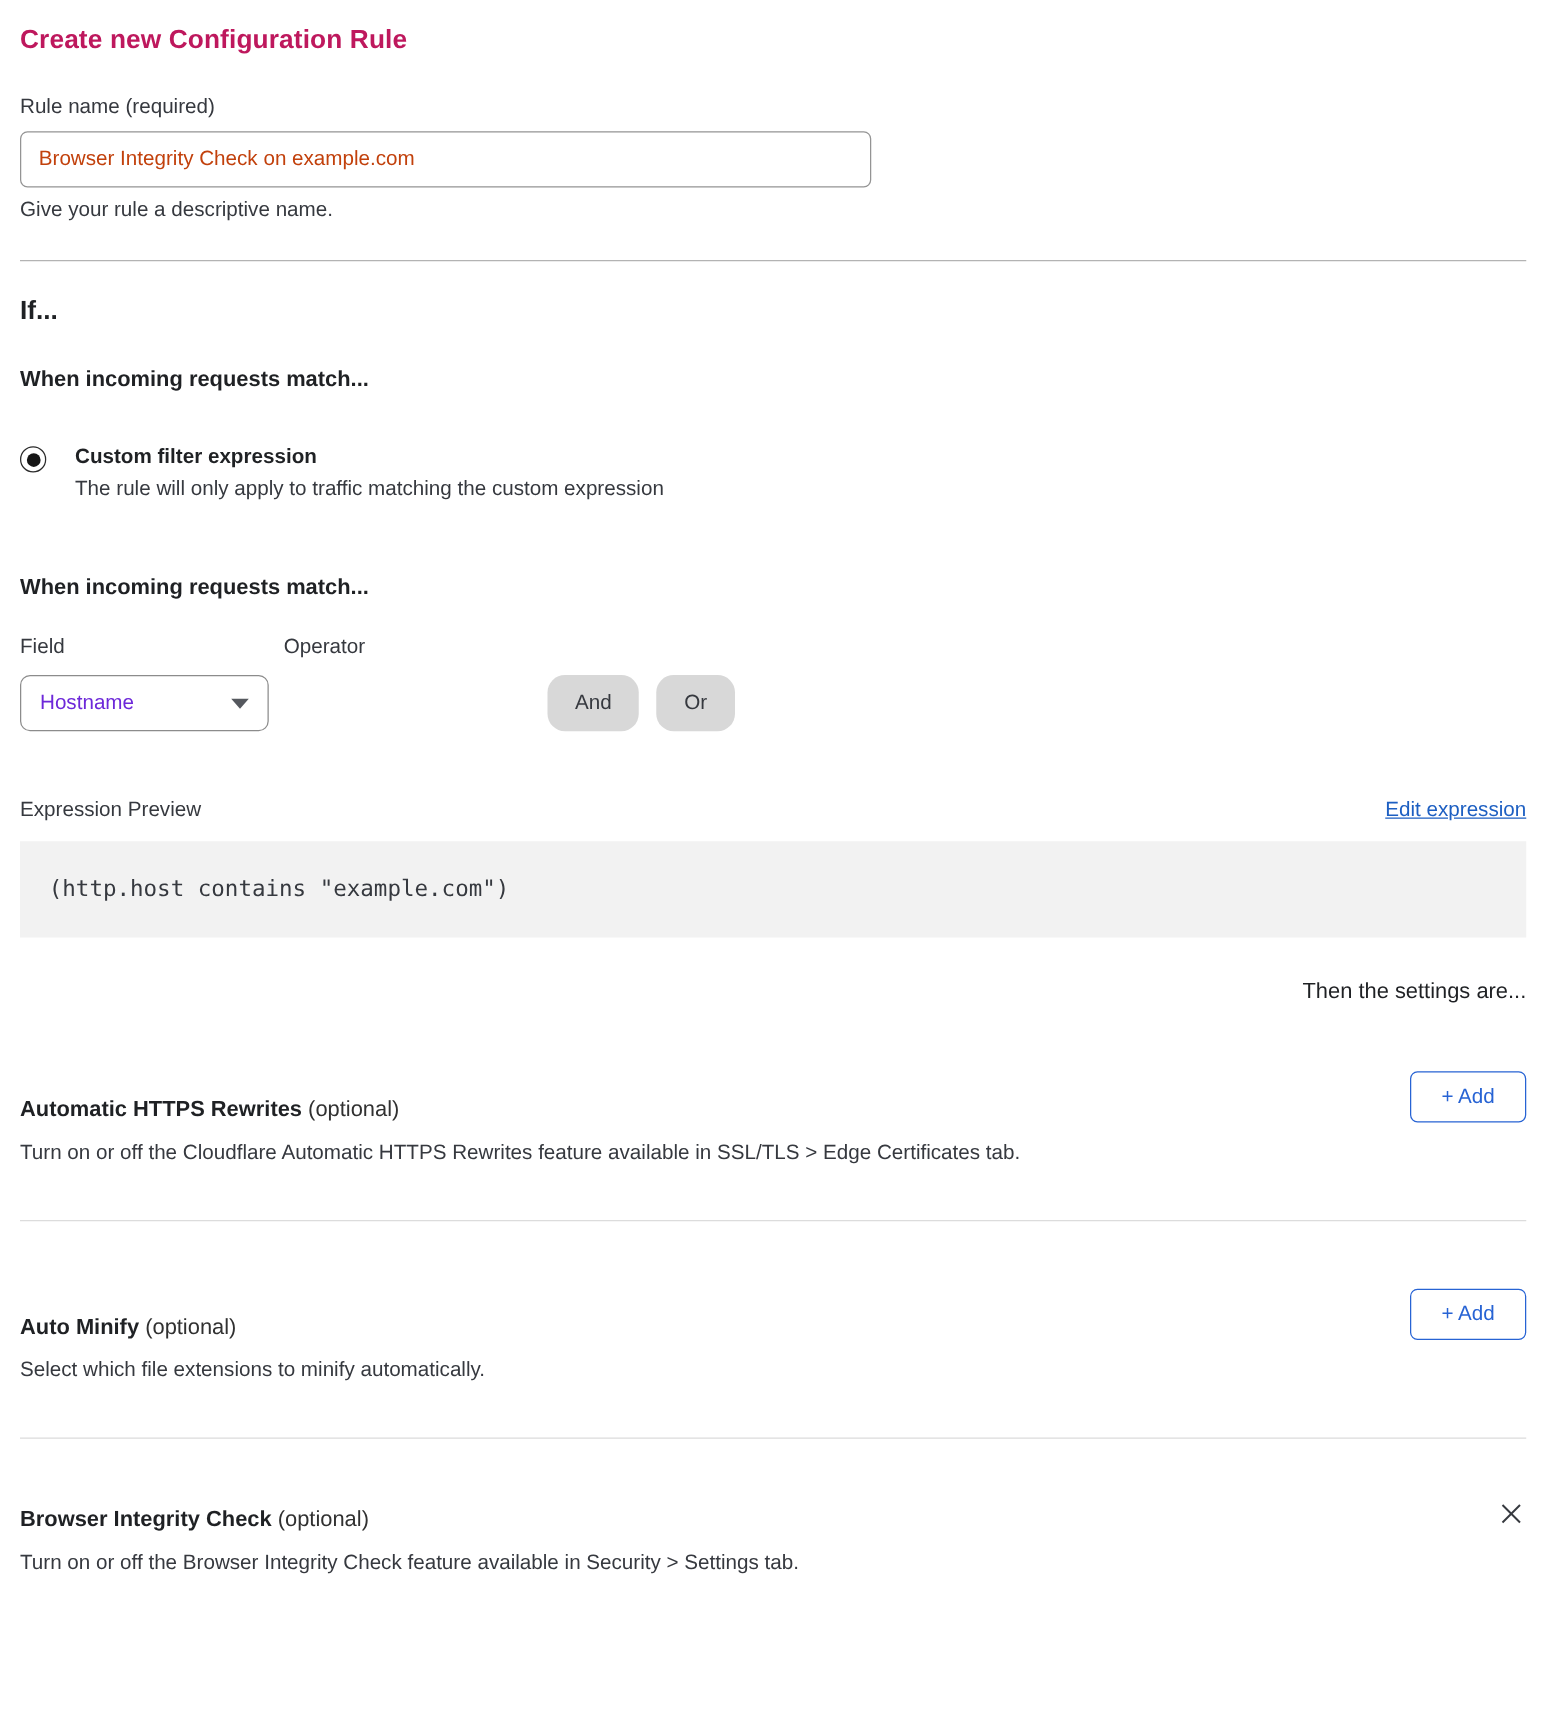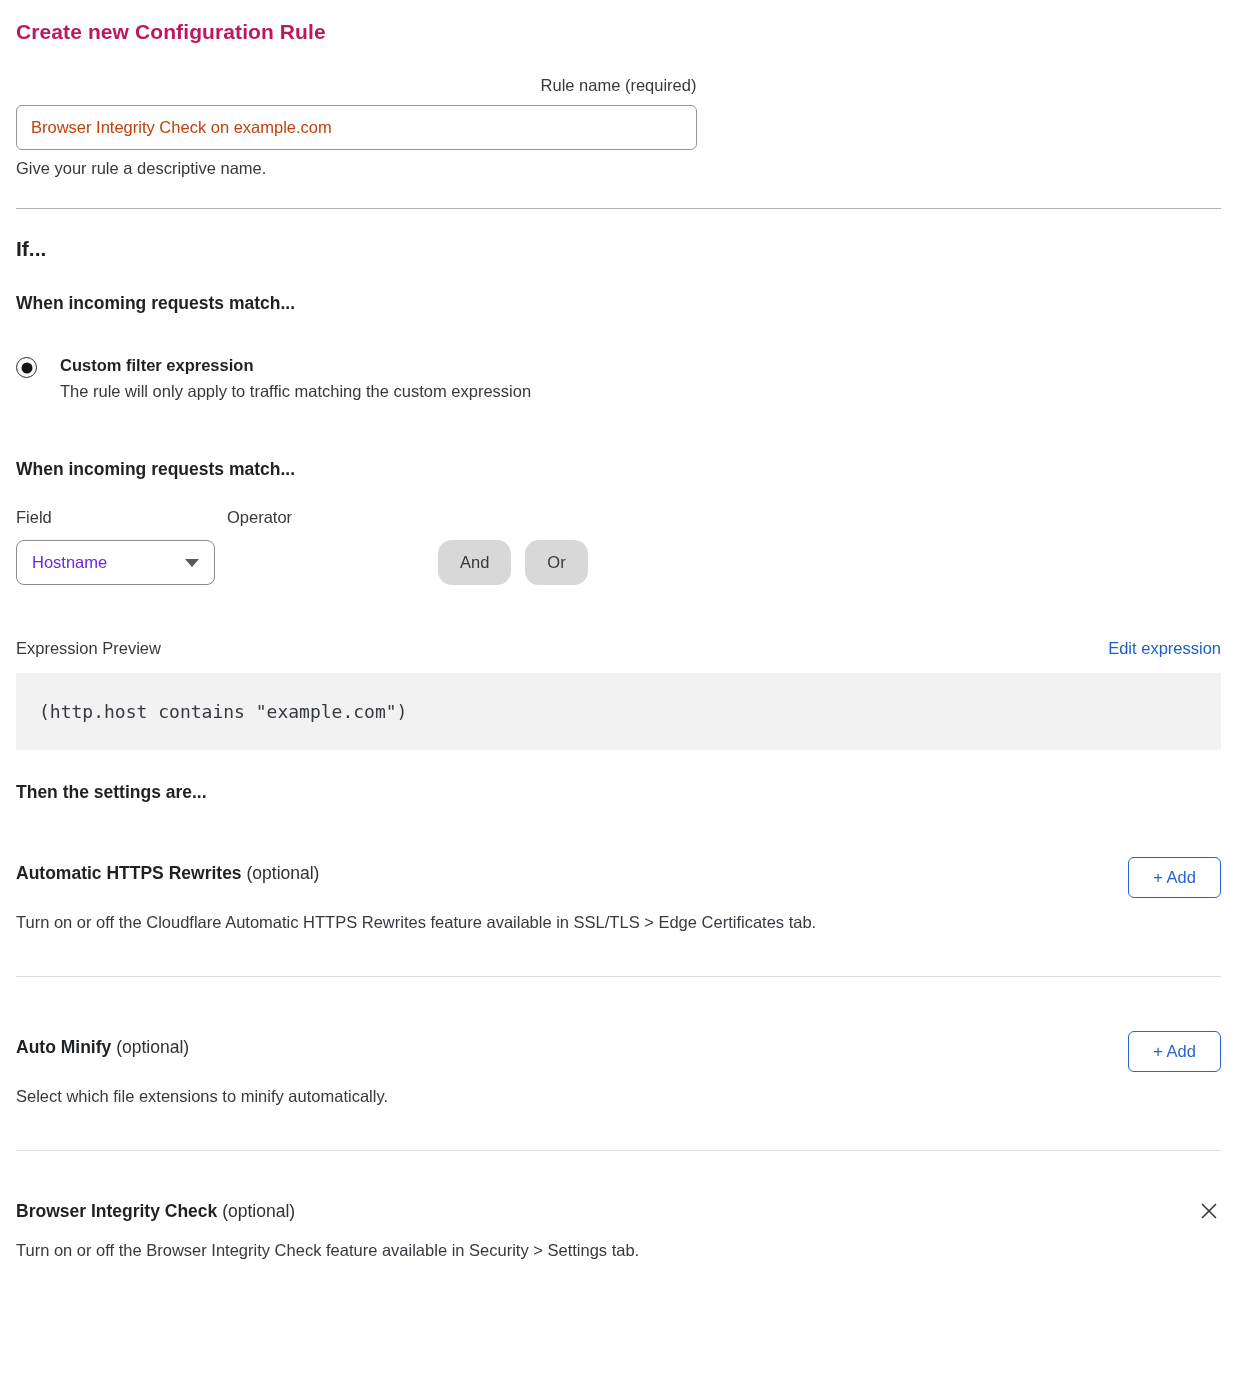--- a/index.html
+++ b/index.html
@@ -9,21 +9,21 @@
     color: #36393f;
     width: 1237px;
   }
   .container { padding: 16px 16px 16px 16px; width: 1237px; }
 
   .page-title {
     font-size: 21px; font-weight: 700; color: #be185d; margin-top: 4px;
     letter-spacing: 0.1px;
   }
 
-  .field-label { font-size: 16.5px; margin-top: 32px; color: #36393f; text-align: center; }
+  .field-label { font-size: 16.5px; margin-top: 32px; color: #36393f; }
 
   .rule-name-input {
     display: block; margin-top: 10px; width: 681px; height: 45px;
     border: 1px solid #949494; border-radius: 6px; padding: 0 14px;
     font-size: 16.5px; font-family: "Liberation Sans", sans-serif; color: #c2410c;
     background: #ffffff; outline: none;
   }
   .helper-text { font-size: 16.5px; margin-top: 9px; color: #36393f; }
 
   .main-divider { border: none; border-top: 1px solid #b3b3b3; margin-top: 30px; }
@@ -70,31 +70,31 @@
   .eg-helper { font-size: 16.5px; color: #36393f; margin-top: 10px; }
   .col-connectors { display: flex; gap: 14px; padding-top: 32px; align-items: flex-start; }
   .btn-gray {
     height: 45px; background: #d8d8d8; border: none; border-radius: 14px;
     font-size: 16.5px; color: #36393f; font-family: "Liberation Sans", sans-serif;
     padding: 0 22px; cursor: pointer;
   }
 
   .preview-row { display: flex; justify-content: space-between; align-items: flex-end; margin-top: 54px; }
   .preview-label { font-size: 16.5px; color: #36393f; }
-  .edit-link { font-size: 16.5px; color: #1d5fc2; cursor: pointer; }
+  .edit-link { font-size: 16.5px; color: #1d5fc2; text-decoration: underline; cursor: pointer; }
   .code-block {
     margin-top: 15px; background: #f2f2f2; padding: 28px 23px;
     font-family: "DejaVu Sans Mono", monospace; font-size: 18px; color: #36393f;
     white-space: pre;
   }
 
-  .then-heading { font-size: 17.5px; font-weight: 700; color: #1f2124; margin-top: 32px; }
+  .then-heading { font-size: 17.5px; font-weight: 400; color: #1f2124; margin-top: 32px; text-align: right; }
 
   .setting { margin-top: 46px; }
-  .setting-header { display: flex; justify-content: space-between; align-items: center; }
+  .setting-header { display: flex; justify-content: space-between; align-items: flex-end; }
   .setting-title { font-size: 17.5px; font-weight: 700; color: #1f2124; }
   .setting-optional { font-weight: 400; color: #313131; }
   .setting-desc { font-size: 16.5px; margin-top: 15px; color: #36393f; max-width: 980px; }
   .add-btn {
     min-width: 93px; height: 41px; background: #ffffff; border: 1px solid #2763d4;
     border-radius: 6px; color: #2763d4; font-size: 16.5px;
     font-family: "Liberation Sans", sans-serif; cursor: pointer; margin-top: 8px;
     padding: 0 18px;
   }
   .section-divider { border: none; border-top: 1px solid #dcdcdc; margin-top: 44px; }

